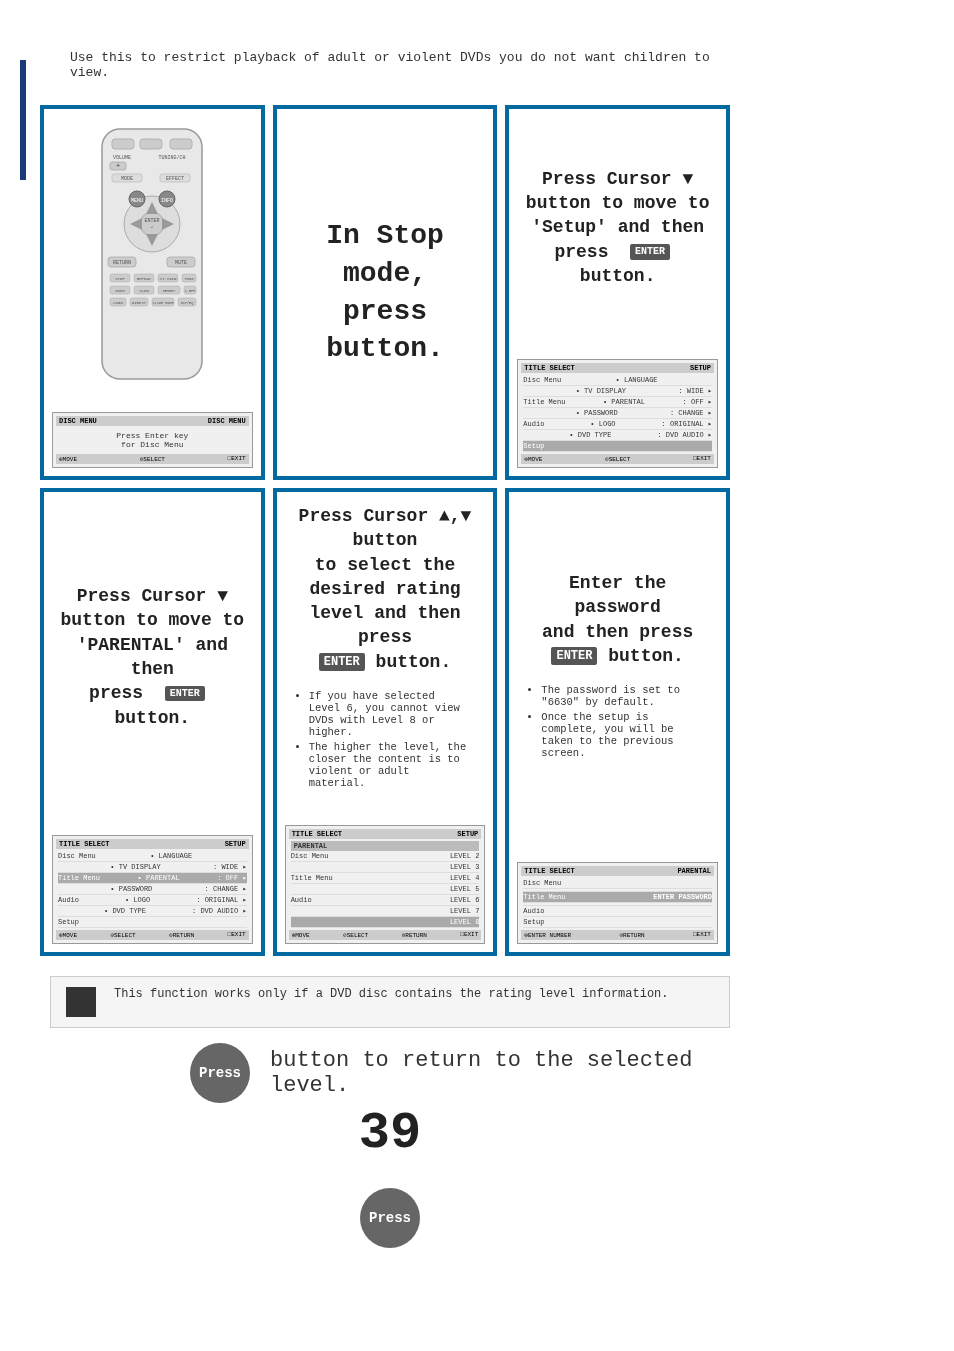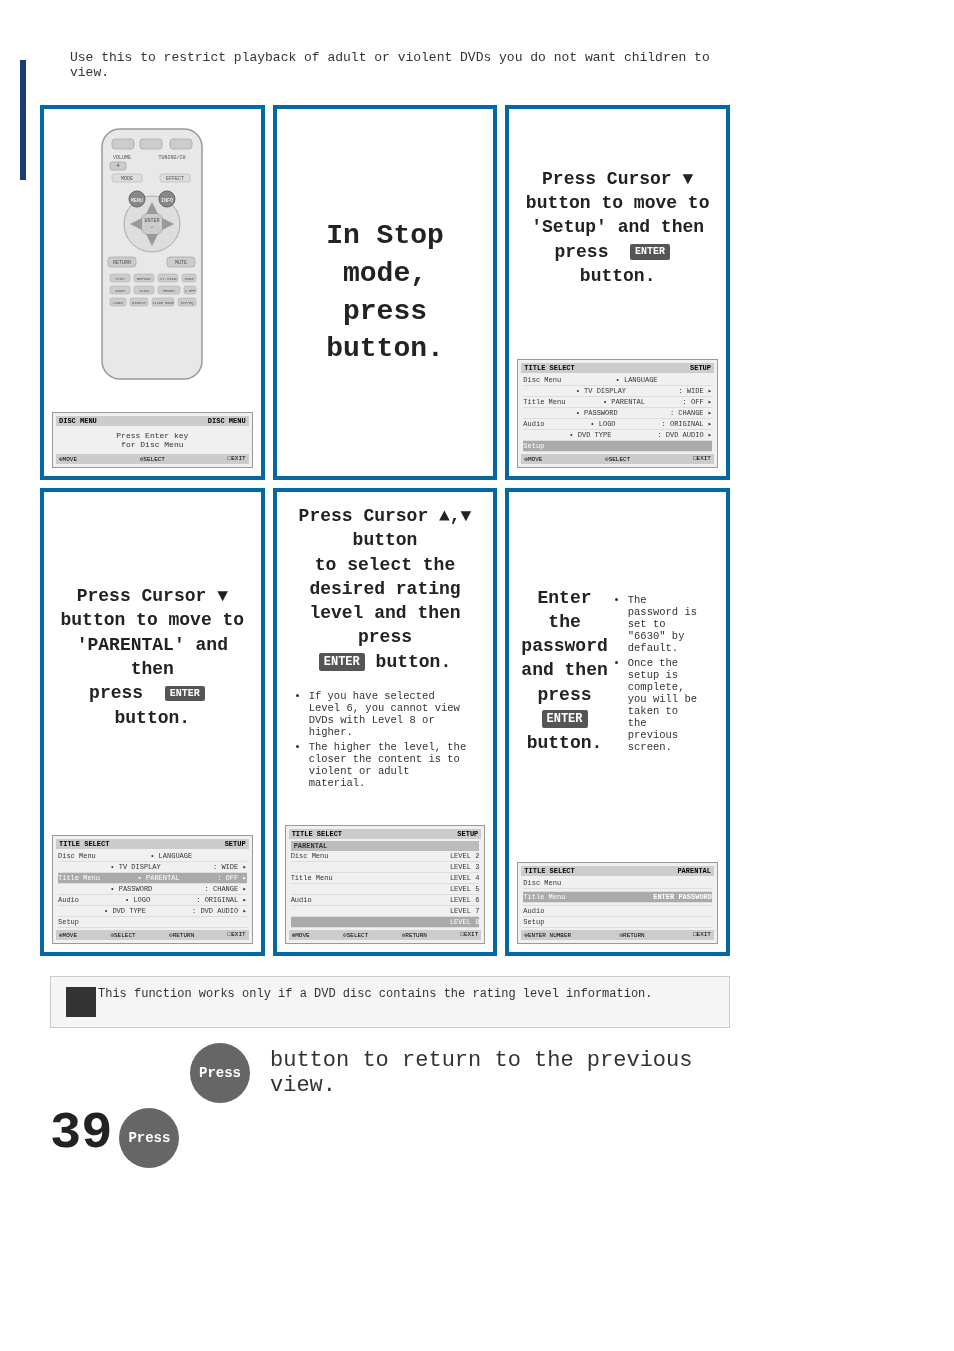--- a/index.html
+++ b/index.html
@@ -83,21 +83,21 @@
       padding: 1px 3px;
       font-size: 6px;
     }
 
     .note-box {
       background: #f5f5f5;
       border: 1px solid #ccc;
       padding: 10px 15px;
       display: flex;
       align-items: flex-start;
-      gap: 2px;
+      gap: 18px;
       margin-bottom: 15px;
     }
 
     .note-icon {
       width: 30px;
       height: 30px;
       background: #333;
       flex-shrink: 0;
     }
 
@@ -489,21 +489,21 @@
             <span>⊕MOVE</span>
               <span>⊙SELECT</span>
               <span>⊙RETURN</span>
               <span>□EXIT</span>
           </div>
         </div>
       </div>
     </div>
 
     <div class="cell-wrapper">
-      <div class="cell-top" style="flex-direction: row; align-items: center; padding: 12px;">
+      <div class="cell-top" style="flex-direction: column; align-items: flex-end; padding: 12px;">
         <div class="cell-med-text" style="text-align:center; width:100%;">
           Enter the password<br>and then press<br><span class="inline-btn" style="font-size:12px;">ENTER</span> button.
         </div>
         <ul class="bottom-bullets" style="margin-top:8px;">
           <li>The password is set to "6630" by default.</li>
           <li>Once the setup is complete, you will be taken to the previous screen.</li>
         </ul>
       </div>
       <div class="cell-bottom">
         <div class="screen-mockup">
@@ -554,24 +554,24 @@
       <span class="note-text">This function works only if a DVD disc contains the rating level information.</span>
     </div>
   </div>
 
   <div style="margin-top: 10px; margin-left: 10px; display: flex; flex-direction: column; gap: 5px;">
 
     <div style="display: flex; align-items: center; gap: 20px; margin-left: 140px;">
       <div class="press-btn-circle">
         <span>Press</span>
       </div>
-      <span class="press-label">button to return to the previous view.</span>
-    </div>
-
-    <div style="display: flex; align-items: flex-start; gap: 7px;">
+      <span class="press-label">button to return to the selected level.</span>
+    </div>
+
+    <div style="display: flex; align-items: center; gap: 28px; flex-direction: column;">
       <div class="page-number">39</div>
       <div class="press-btn-circle">
         <span>Press</span>
       </div>
     </div>
 
   </div>
 
 </div>
 

